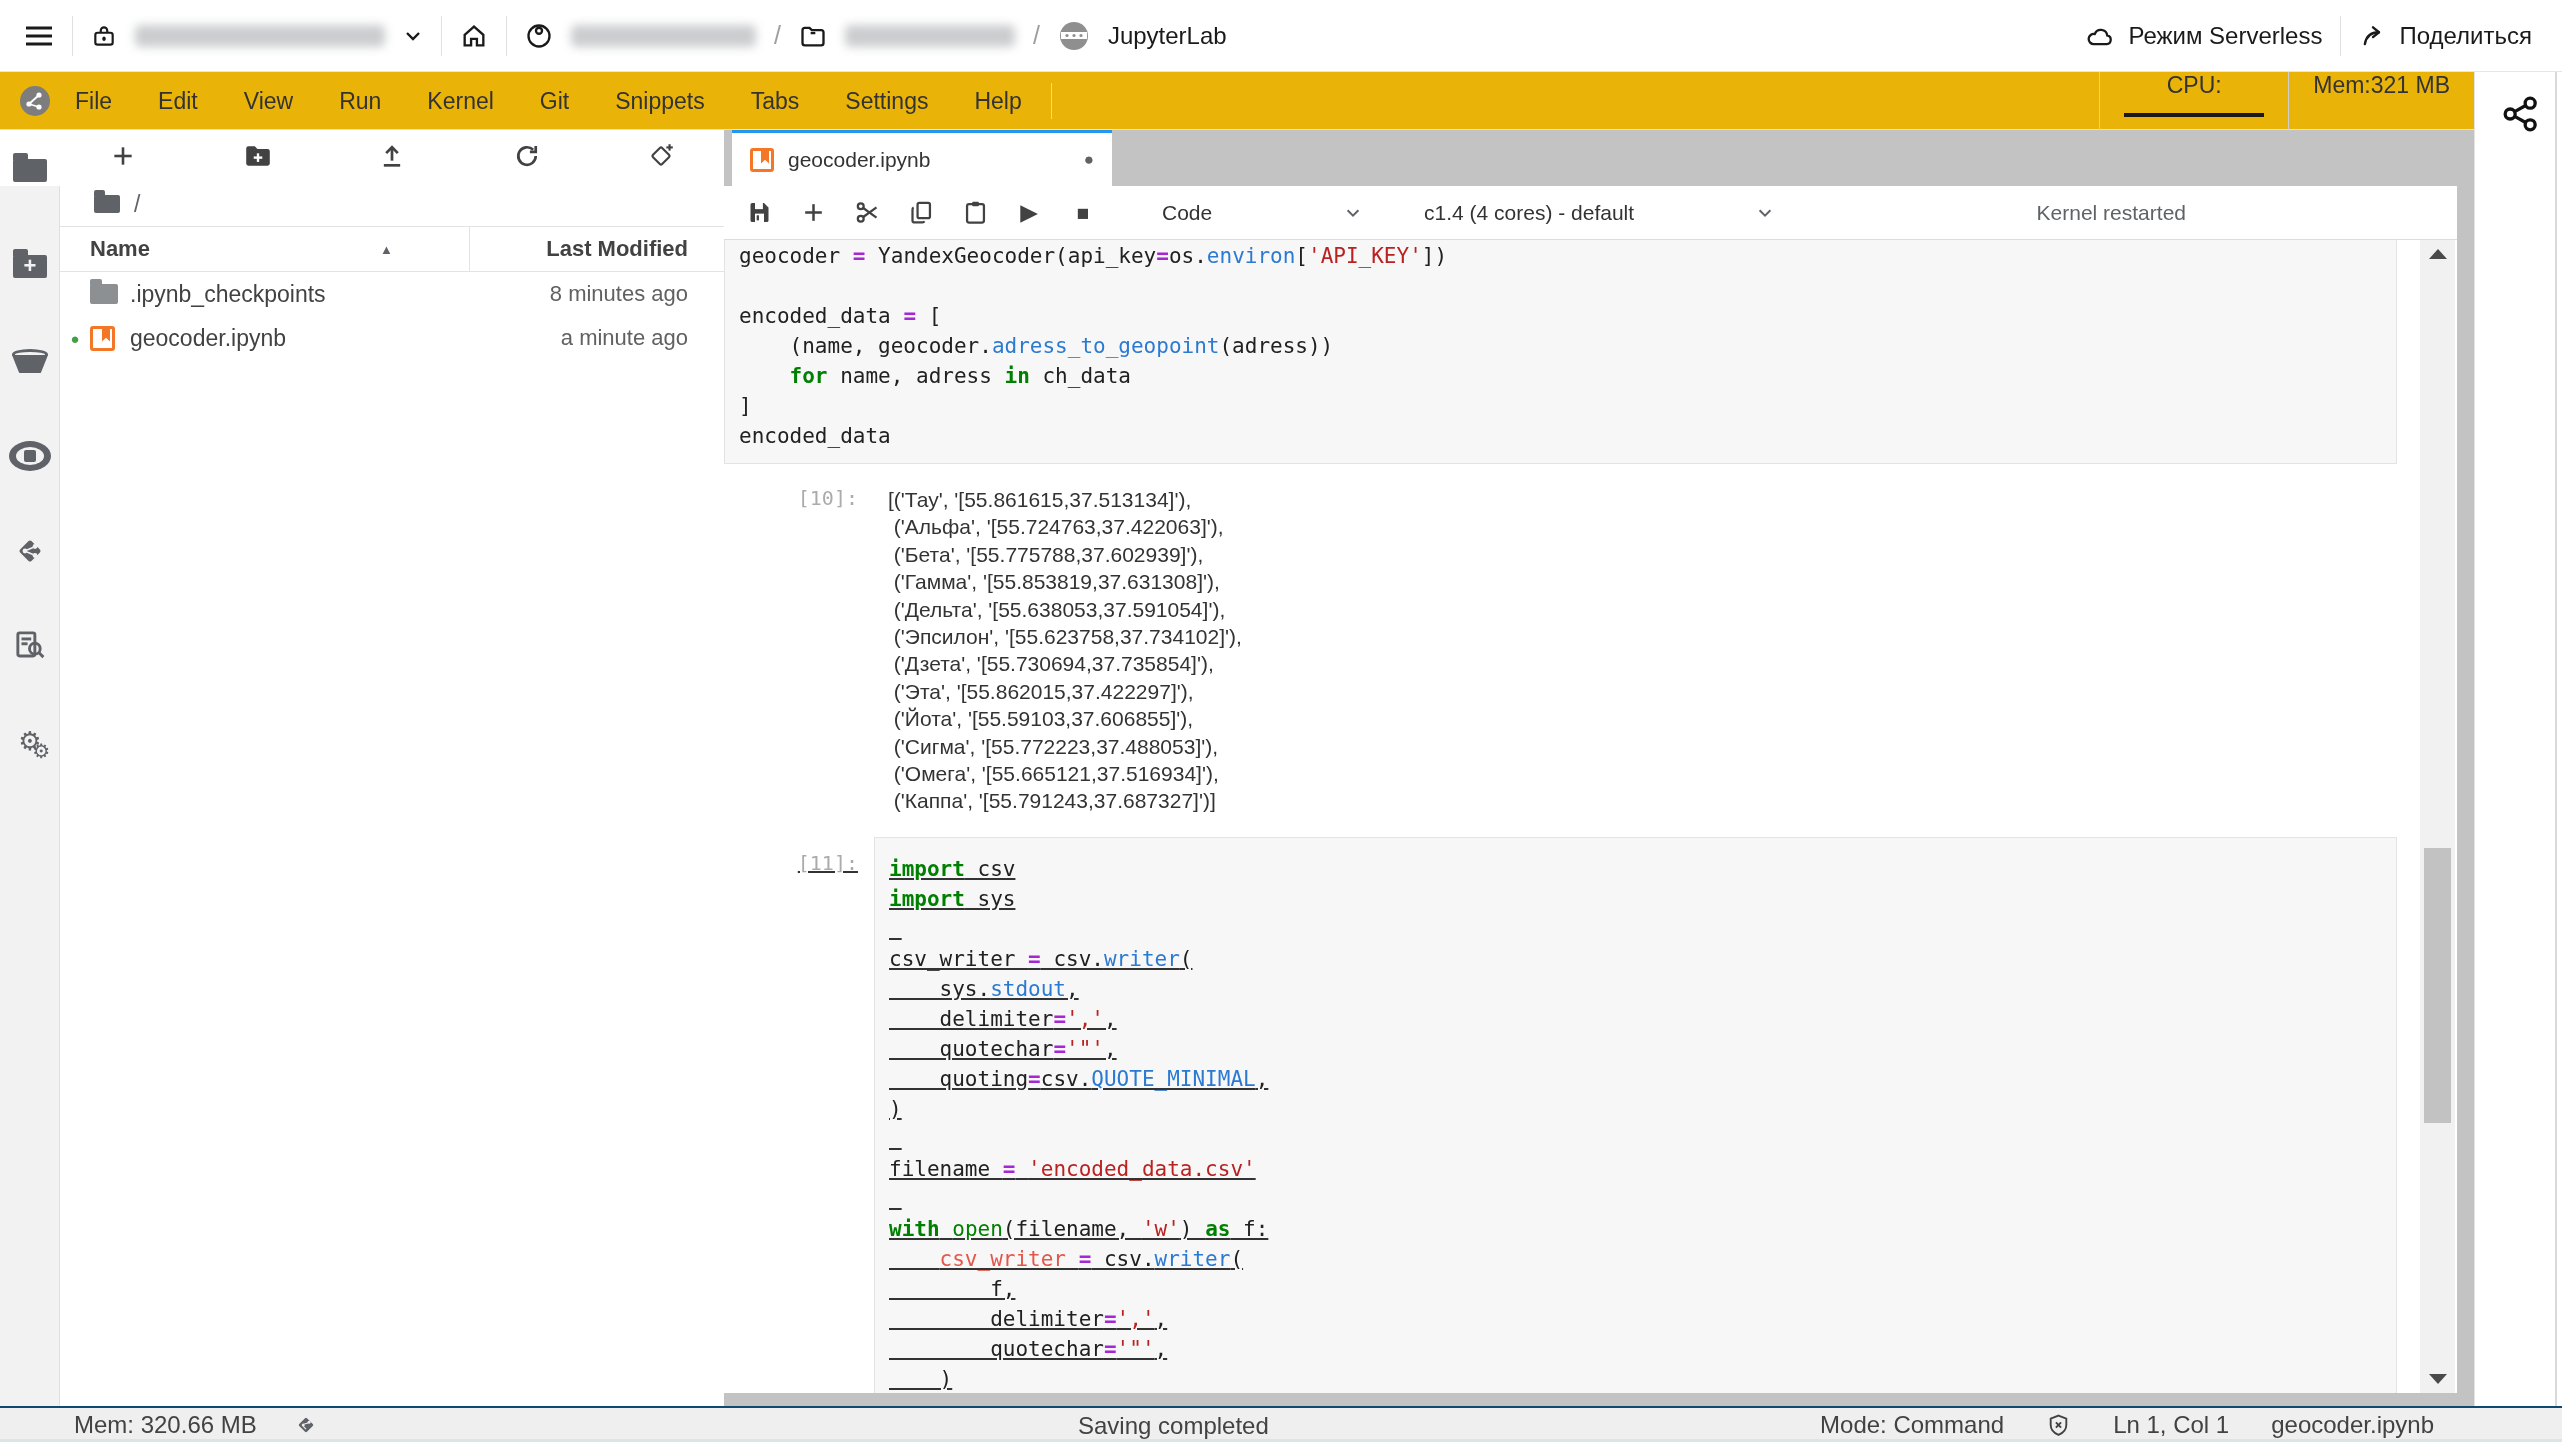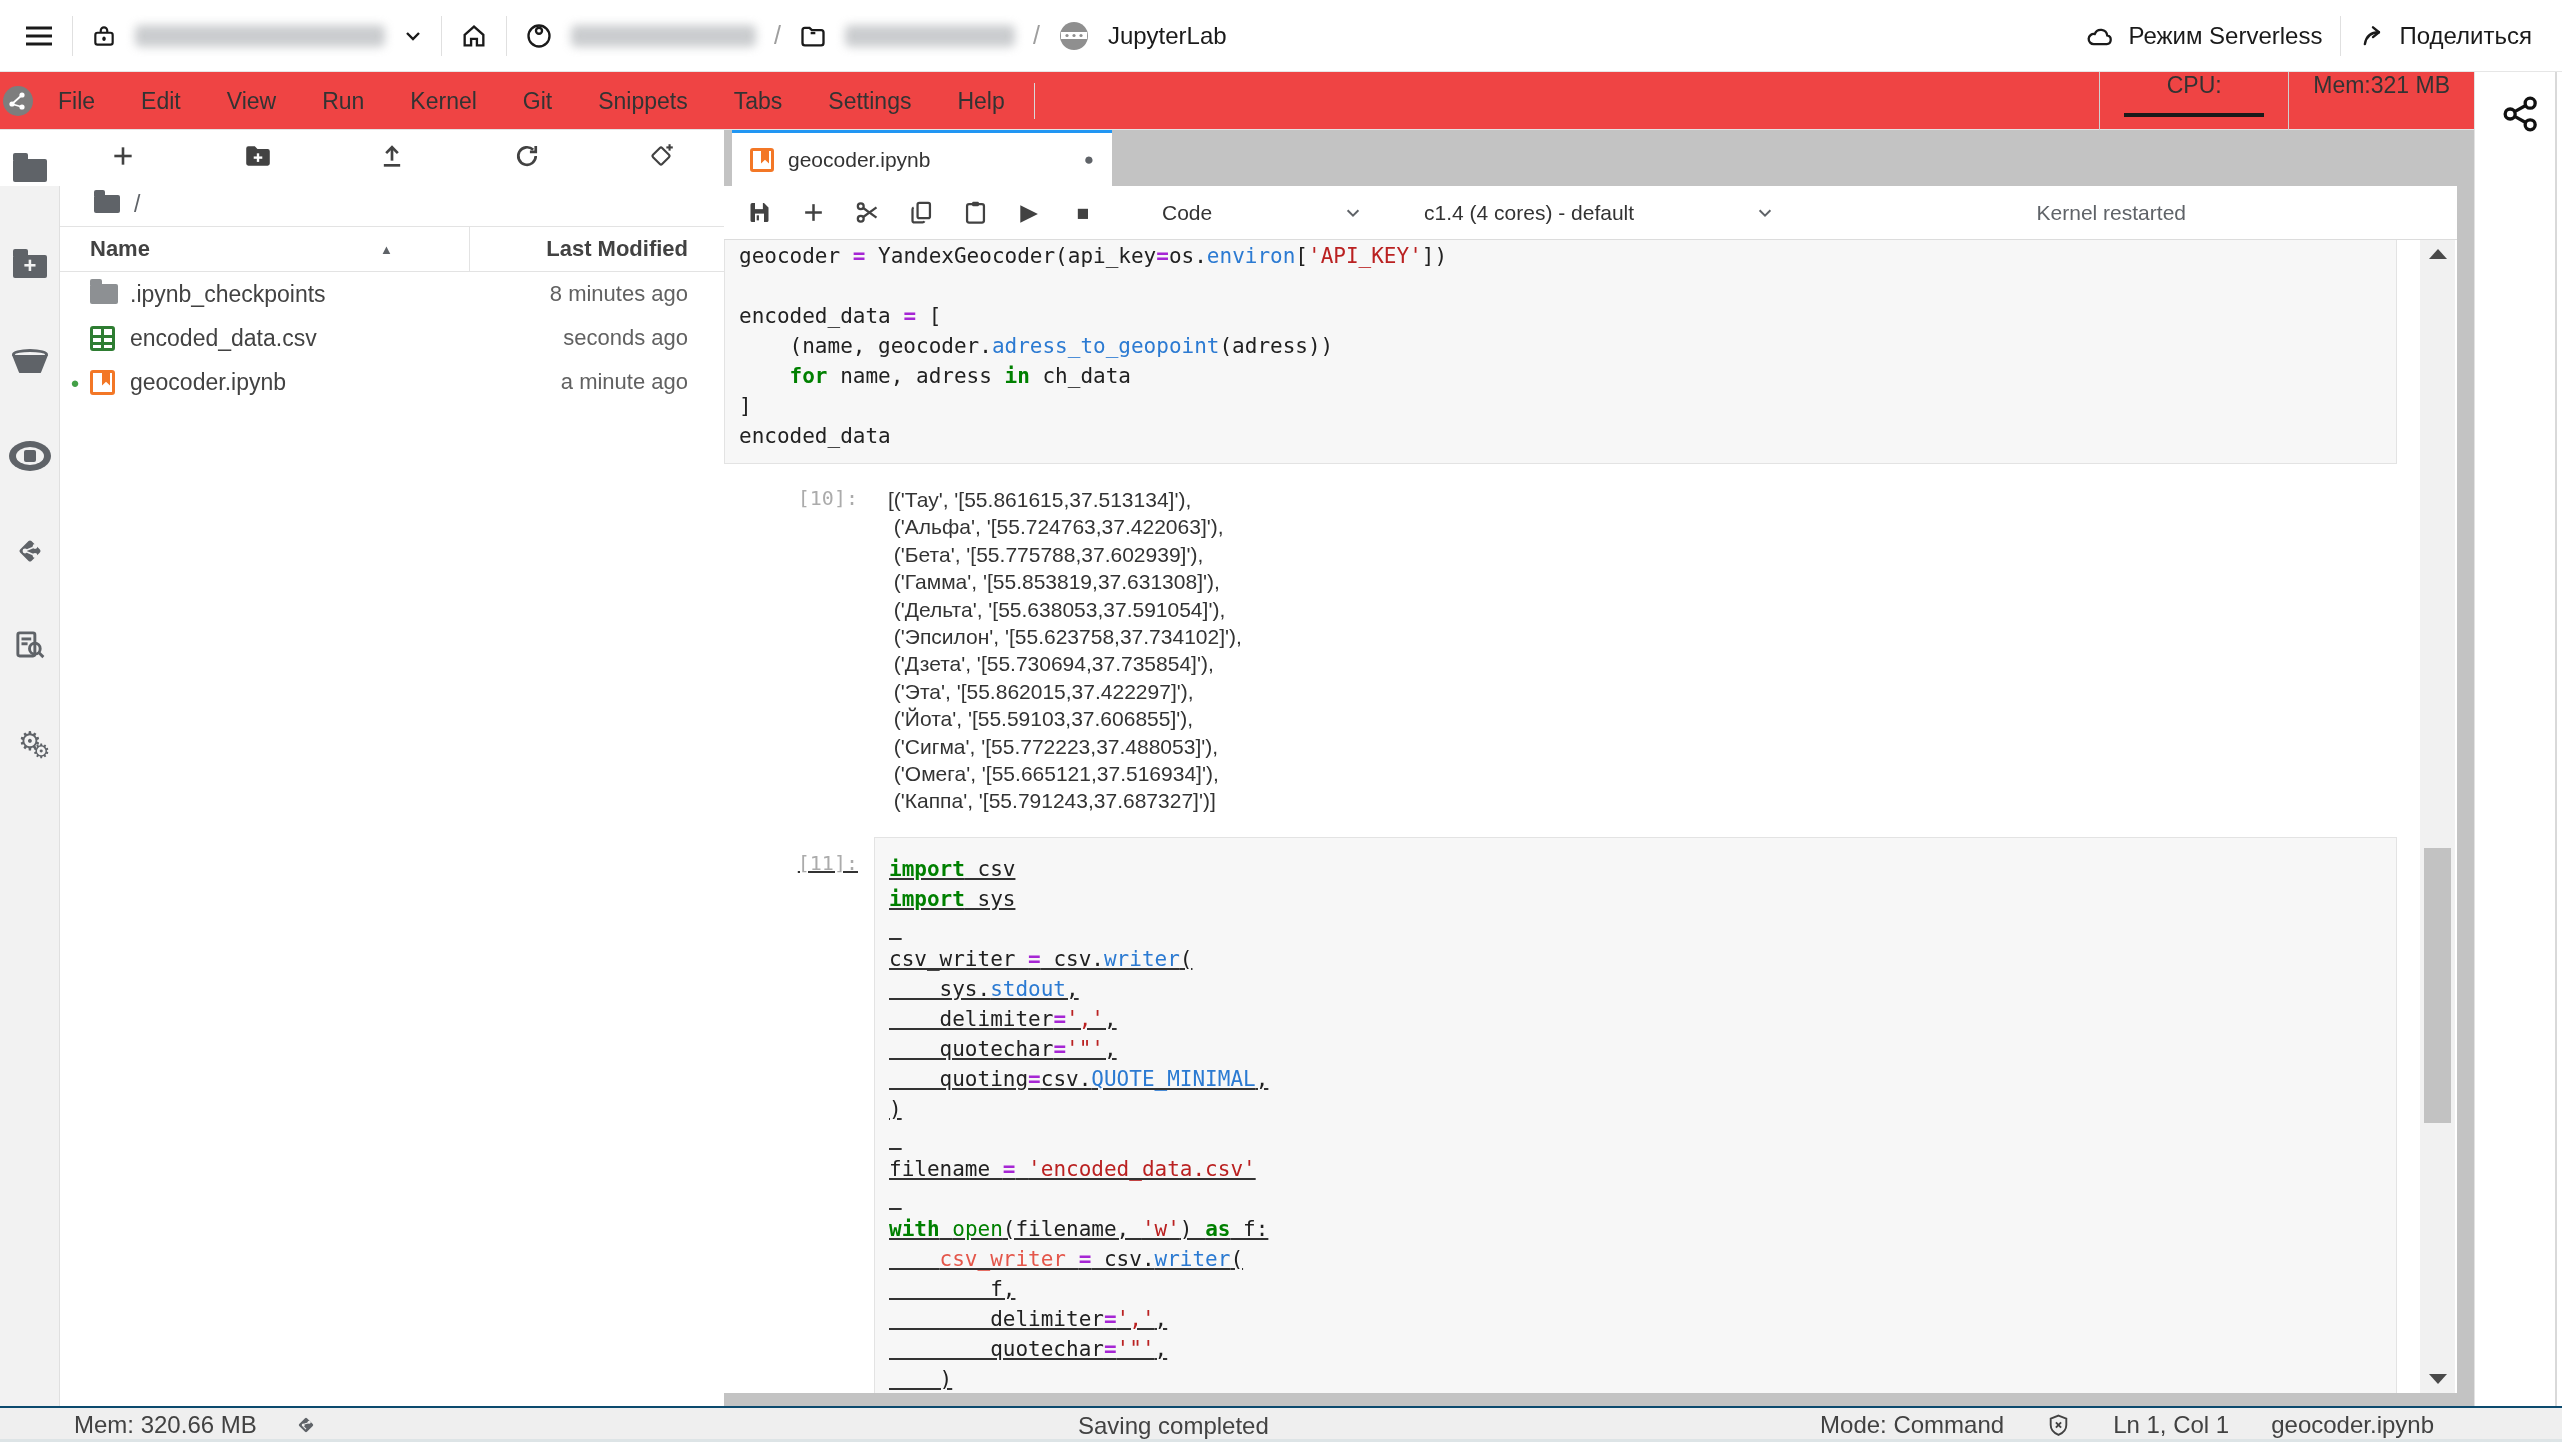--- a/index.html
+++ b/index.html
@@ -12,22 +12,22 @@
     border-bottom:1px solid #e6e6e6; display:flex; align-items:center; padding:0 30px 0 24px; gap:18px;
     font-size:24px; color:#1a1a1a; }
   .vdiv { width:1px; height:40px; background:#e0e0e0; flex:none; }
   .blurbox { height:22px; background:#b9bcbf; border-radius:5px; filter:blur(5px); opacity:.75; flex:none; }
   .slash { color:#9e9e9e; font-size:25px; flex:none; }
   .hdr-btn { display:flex; align-items:center; gap:12px; cursor:pointer; flex:none; }
   .spacer { flex:1; }
   svg.ic { flex:none; display:block; }
 
   
-  .menubar { position:absolute; left:0; top:72px; width:2474px; height:58px; background:#ef4444;
-    border-bottom:1px solid #e3e3e3; display:flex; align-items:center; padding-left:1px;
+  .menubar { position:absolute; left:0; top:72px; width:2474px; height:58px; background:#eab308;
+    border-bottom:1px solid #e3e3e3; display:flex; align-items:center; padding-left:18px;
     font-size:23px; color:#333; }
   .menu-item { padding:0 23px; height:58px; line-height:58px; cursor:pointer; }
   .menu-enddiv { width:1px; height:36px; background:#d9d9d9; margin-left:6px; }
   .cpu-seg, .mem-seg { display:flex; align-items:center; height:58px; border-left:1px solid #cfcfcf; padding:0 24px; gap:14px;flex-direction:column; }
   .cpu-box { width:140px; height:32px; border:2px solid #1a1a1a; background:#fff; }
 
   
   .right-strip { position:absolute; left:2474px; top:72px; width:88px; height:1334px; background:#fff;
     border-left:1px solid #e3e3e3; }
   .right-strip .edge { position:absolute; right:5px; top:0; width:2px; height:100%; background:#d9d9d9; }
@@ -337,28 +337,20 @@
     <div id="file-rows">
         <div class="file-row">
           <span class="dotcol"></span>
           <span class="ficon">
             <span class="fi-folder"></span>
           </span>
           <span class="fname">.ipynb_checkpoints</span>
           <span class="fmod">8 minutes ago</span>
         </div>
         <div class="file-row">
-          <span class="dotcol"></span>
-          <span class="ficon">
-            <span class="fi-csv"></span>
-          </span>
-          <span class="fname">encoded_data.csv</span>
-          <span class="fmod">seconds ago</span>
-        </div>
-        <div class="file-row">
           <span class="dotcol" style="color: rgb(67, 160, 71);">●</span>
           <span class="ficon">
             <span class="fi-nb"></span>
           </span>
           <span class="fname">geocoder.ipynb</span>
           <span class="fmod">a minute ago</span>
         </div>
       </div>
   </div>
 

